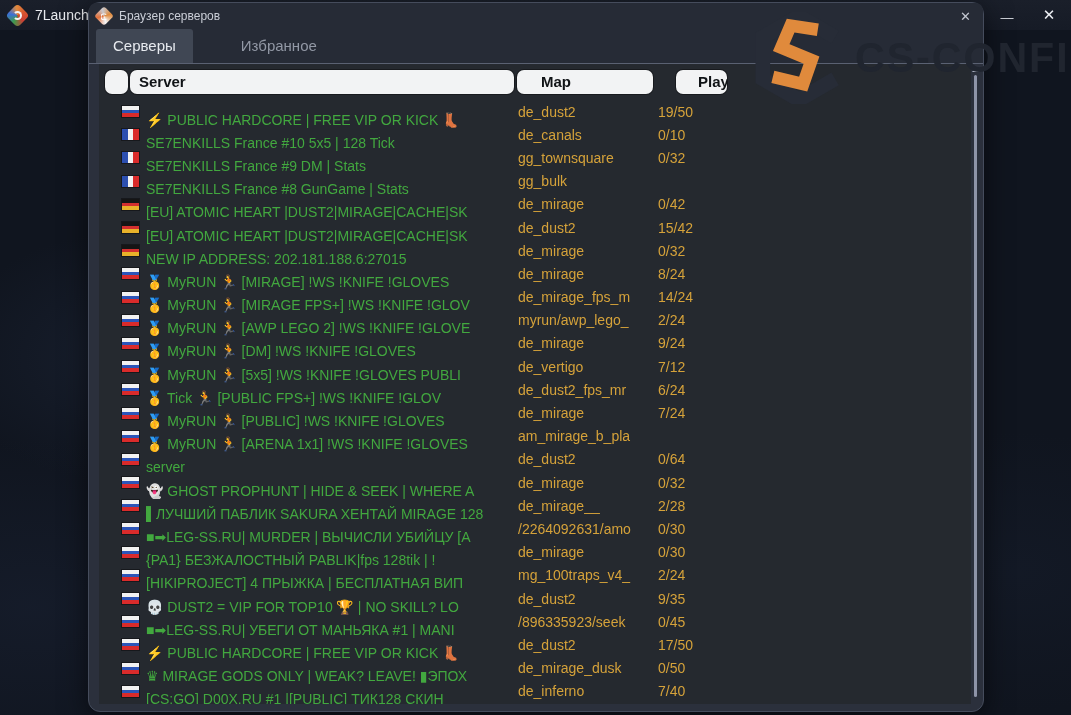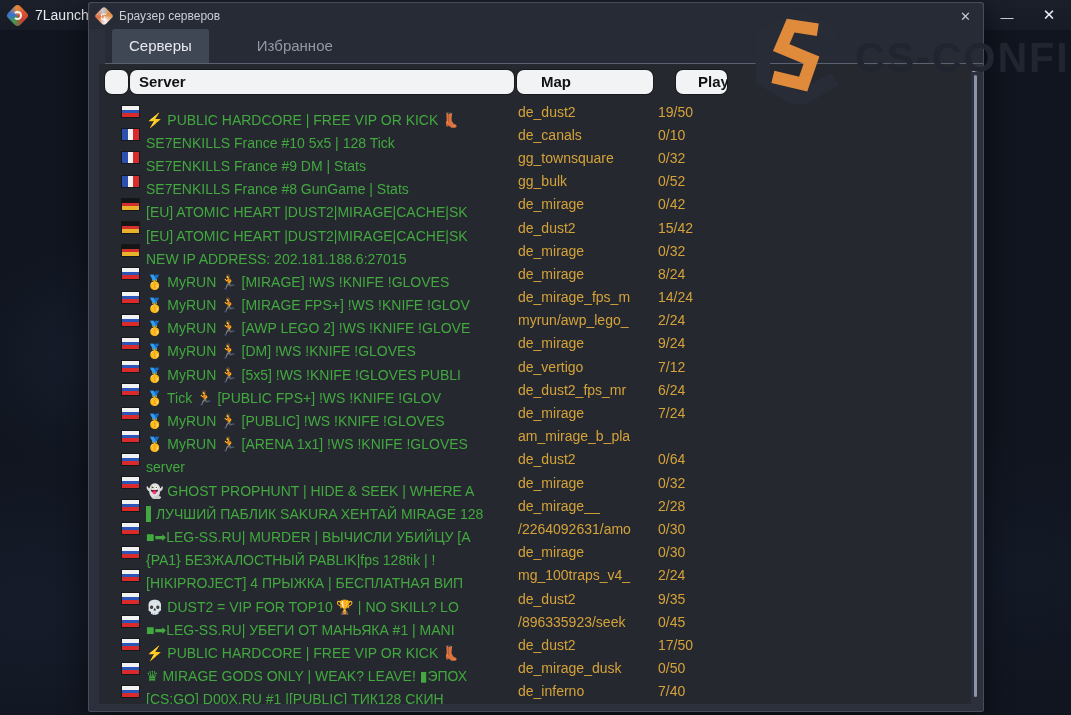--- a/index.html
+++ b/index.html
@@ -38,33 +38,33 @@
   .watermark{position:absolute;left:753px;top:12px;z-index:30;display:flex;align-items:flex-start;pointer-events:none;}
   .watermark-text{
     margin-left:10px;margin-top:22px;
     font-size:42px;font-weight:bold;letter-spacing:2px;
     color:#20252f;transform:scaleX(.98);transform-origin:left;
     white-space:nowrap;
   }
   
   .dialog{
     position:absolute;left:88px;top:2px;width:896px;height:710px;
-    background:#2b303c;border:1px solid #454c5c;border-radius:2px;
+    background:#2b303c;border:1px solid #454c5c;border-radius:12px;
     box-shadow:0 6px 28px rgba(0,0,0,.55);box-sizing:border-box;z-index:10;
   }
   .dlg-titlebar{height:26px;display:flex;align-items:center;background:#262b36;border-radius:7px 7px 0 0;}
   .dlg-icon{
     width:14px;height:14px;margin-left:8px;border-radius:3px;transform:rotate(45deg);
     background:conic-gradient(from 30deg,#e08a3c,#f4f5f7,#e2703a,#c9c9cf,#e08a3c);
     position:relative;flex:0 0 auto;
   }
   .dlg-icon::after{content:"";position:absolute;inset:3.5px;border-radius:50%;border:1.5px solid #fff;border-right-color:transparent;transform:rotate(-45deg);}
   .dlg-title{color:#c9cdd6;font-size:12px;margin-left:8px;}
   .dlg-close{margin-left:auto;margin-right:12px;color:#c3c7d1;font-size:13px;cursor:default;}
-  .tabstrip{height:34px;background:#262b36;border-bottom:1px solid #5a6172;display:flex;align-items:center;padding-left:7px;margin-left:16px;}
+  .tabstrip{height:34px;background:#262b36;border-bottom:1px solid #5a6172;display:flex;align-items:center;padding-left:7px;}
   .tab{padding:0 17px;line-height:34px;font-size:15px;cursor:default;}
   .tab.active{background:#404754;color:#e7eaef;border-radius:3px 3px 0 0;}
   .tab.inactive{color:#9298a5;padding-left:48px;}
   
   .panel{
     position:absolute;left:10px;top:61px;width:872px;height:640px;
     background:#25292f;overflow:hidden;
   }
   .hbox{
     position:absolute;top:6px;height:24px;background:#f2f3f4;border-radius:7px;
@@ -137,21 +137,20 @@
         <div class="row">
           <span class="flag flag-fr"></span>
           <span class="cell c-name">SE7ENKILLS France #9 DM | Stats</span>
           <span class="cell c-map">gg_townsquare</span>
           <span class="cell c-players">0/32</span>
         </div>
         <div class="row">
           <span class="flag flag-fr"></span>
           <span class="cell c-name">SE7ENKILLS France #8 GunGame | Stats</span>
           <span class="cell c-map">gg_bulk</span>
-          <span class="cell c-players">0/52</span>
         </div>
         <div class="row">
           <span class="flag flag-de"></span>
           <span class="cell c-name">[EU] ATOMIC HEART |DUST2|MIRAGE|CACHE|SK</span>
           <span class="cell c-map">de_mirage</span>
           <span class="cell c-players">0/42</span>
         </div>
         <div class="row">
           <span class="flag flag-de"></span>
           <span class="cell c-name">[EU] ATOMIC HEART |DUST2|MIRAGE|CACHE|SK</span>

